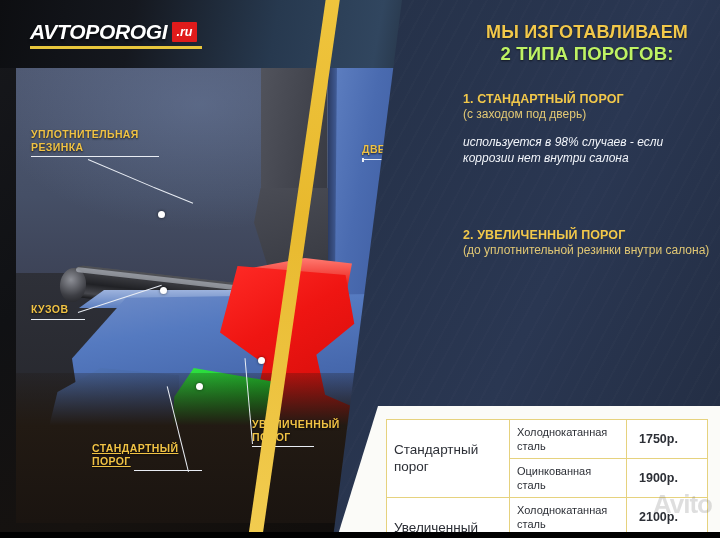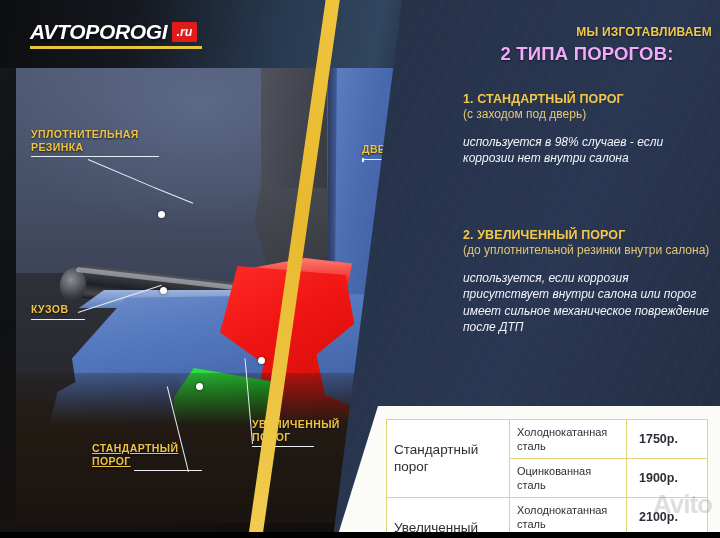--- a/index.html
+++ b/index.html
@@ -104,23 +104,23 @@
      transform:rotate(8.2deg);transform-origin:top center;z-index:6;}
 
   
   #right-side{position:absolute;left:0;top:0;width:720px;height:538px;z-index:4;
      clip-path:polygon(402px 0px,720px 0px,720px 538px,333px 538px);
      background:linear-gradient(115deg,#2b3a55 0%,#253148 35%,#2a3752 70%,#222c41 100%);}
   #right-side .stripes{position:absolute;inset:0;opacity:.35;
      background:repeating-linear-gradient(118deg,rgba(255,255,255,.035) 0px,rgba(255,255,255,.035) 2px,transparent 2px,transparent 13px);}
 
   #heading{position:absolute;left:462px;top:22px;width:250px;text-align:center;z-index:8;}
-  #heading .l1{color:#f2c84a;font-weight:bold;font-size:12px;letter-spacing:.2px;line-height:21px;
-     text-shadow:0 1px 2px rgba(0,0,0,.55);text-align:right;}
-  #heading .l2{color:#f0abfc;font-weight:bold;font-size:18.5px;letter-spacing:.2px;line-height:21px;
+  #heading .l1{color:#f2c84a;font-weight:bold;font-size:18px;letter-spacing:.2px;line-height:21px;
+     text-shadow:0 1px 2px rgba(0,0,0,.55);}
+  #heading .l2{color:#bef264;font-weight:bold;font-size:18.5px;letter-spacing:.2px;line-height:21px;
      text-shadow:0 1px 2px rgba(0,0,0,.55);}
 
   .block{position:absolute;left:463px;width:250px;z-index:8;}
   .b-title{color:#f2c84a;font-weight:bold;font-size:12.5px;line-height:15px;letter-spacing:.1px;}
   .b-sub{color:#e2c874;font-size:12px;line-height:14.5px;}
   .b-body{color:#f2f5fa;font-size:12px;line-height:16.5px;margin-top:12px;font-style:italic;}
 
   
   #panel{position:absolute;left:0;top:406px;width:720px;height:132px;background:#fbfbf8;z-index:10;
      clip-path:polygon(378px 0px,720px 0px,720px 132px,337px 132px);}
@@ -243,21 +243,20 @@
 
   <div class="block" style="top:92px;">
     <div class="b-title">1. СТАНДАРТНЫЙ ПОРОГ</div>
     <div class="b-sub">(с заходом под дверь)</div>
     <div class="b-body">используется в 98% случаев - если коррозии нет внутри салона</div>
   </div>
 
   <div class="block" style="top:228px;">
     <div class="b-title">2. УВЕЛИЧЕННЫЙ ПОРОГ</div>
     <div class="b-sub">(до уплотнительной резинки внутри салона)</div>
-    <div class="b-body">используется, если коррозия присутствует внутри салона или порог имеет сильное механическое повреждение после ДТП</div>
   </div>
 
   <div id="panel"></div>
 
   <table id="table">
     <tbody>
         <tr>
       <td class="c-type" rowspan="2">Стандартный порог</td>
       <td class="c-mat">Холоднокатанная сталь</td>
       <td class="c-price">1750р.</td>

